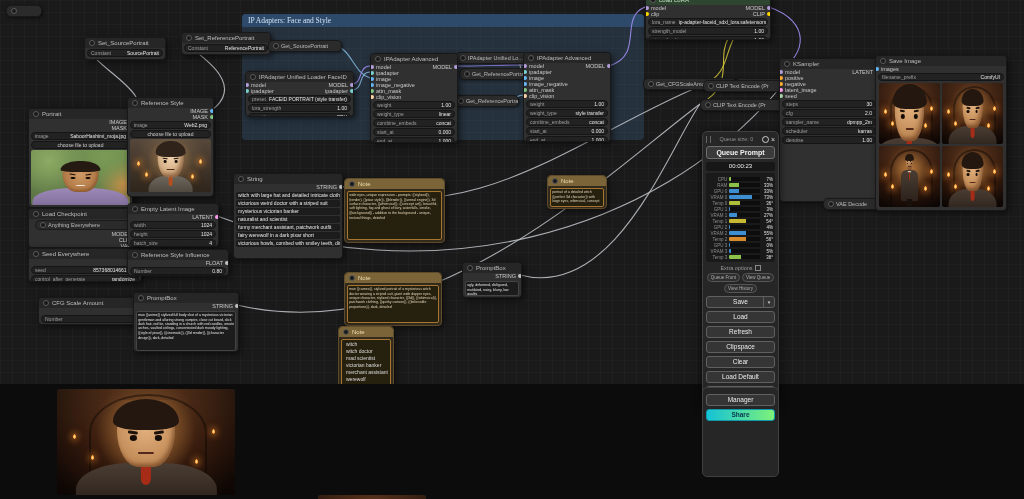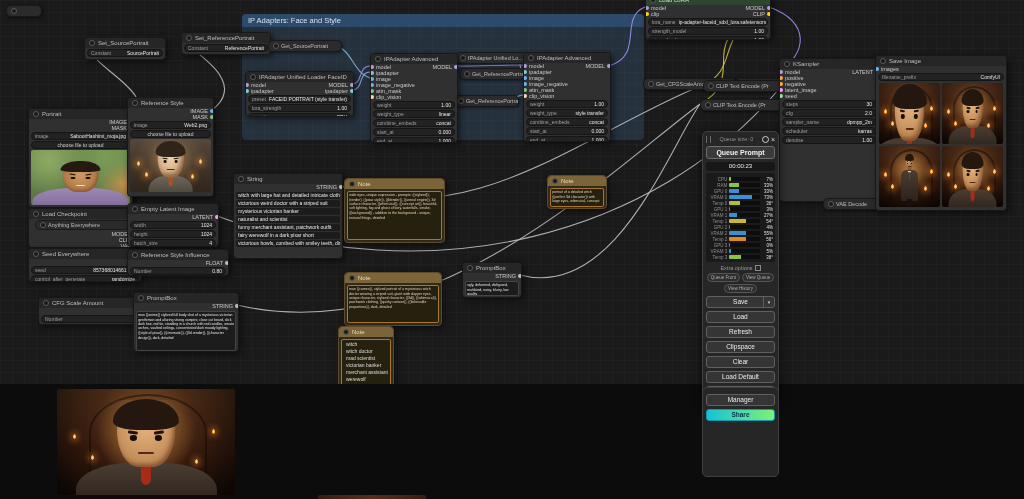--- a/index.html
+++ b/index.html
@@ -105,21 +105,21 @@
   .toon .head{background:radial-gradient(circle at 50% 40%,#eed0ab,#caa277 82%);width:40%;left:30%;height:50%;}
   .toon .hair{background:#30231a;}
   .toon .tie{background:#b44f1f;}
 </style>
 </head>
 <body>
 
 <div class="canvas">
 
   <div class="group" style="left: 242px; top: 14px; width: 402px; height: 126px; background: rgba(62, 99, 138, 0.32);">
-    <div class="gh" style="background: rgb(46, 74, 107);">IP Adapters: Face and Style</div>
+    <div class="gh" style="background: rgb(46, 74, 107); font-family: Liberation Serif, serif;">IP Adapters: Face and Style</div>
   </div>
 
   <svg class="wires" width="1024" height="499" viewBox="0 0 1024 499">
     <path d="M131,121 C160,95 100,72 86,47" stroke="#b9bdc2"></path>
     <path d="M212,110 C245,85 205,58 183,42" stroke="#b9bdc2"></path>
     <path d="M332,45 C352,47 352,72 370,78" stroke="#7fb3d8"></path>
     <path d="M352,84 C363,84 358,66 370,66" stroke="#a18cf0"></path>
     <path d="M352,90 C364,90 358,72 370,72" stroke="#7fb3d8"></path>
     <path d="M456,66 C480,66 500,65 523,65" stroke="#a18cf0"></path>
     <path d="M517,57 C522,60 518,69 523,71" stroke="#b9bdc2"></path>

